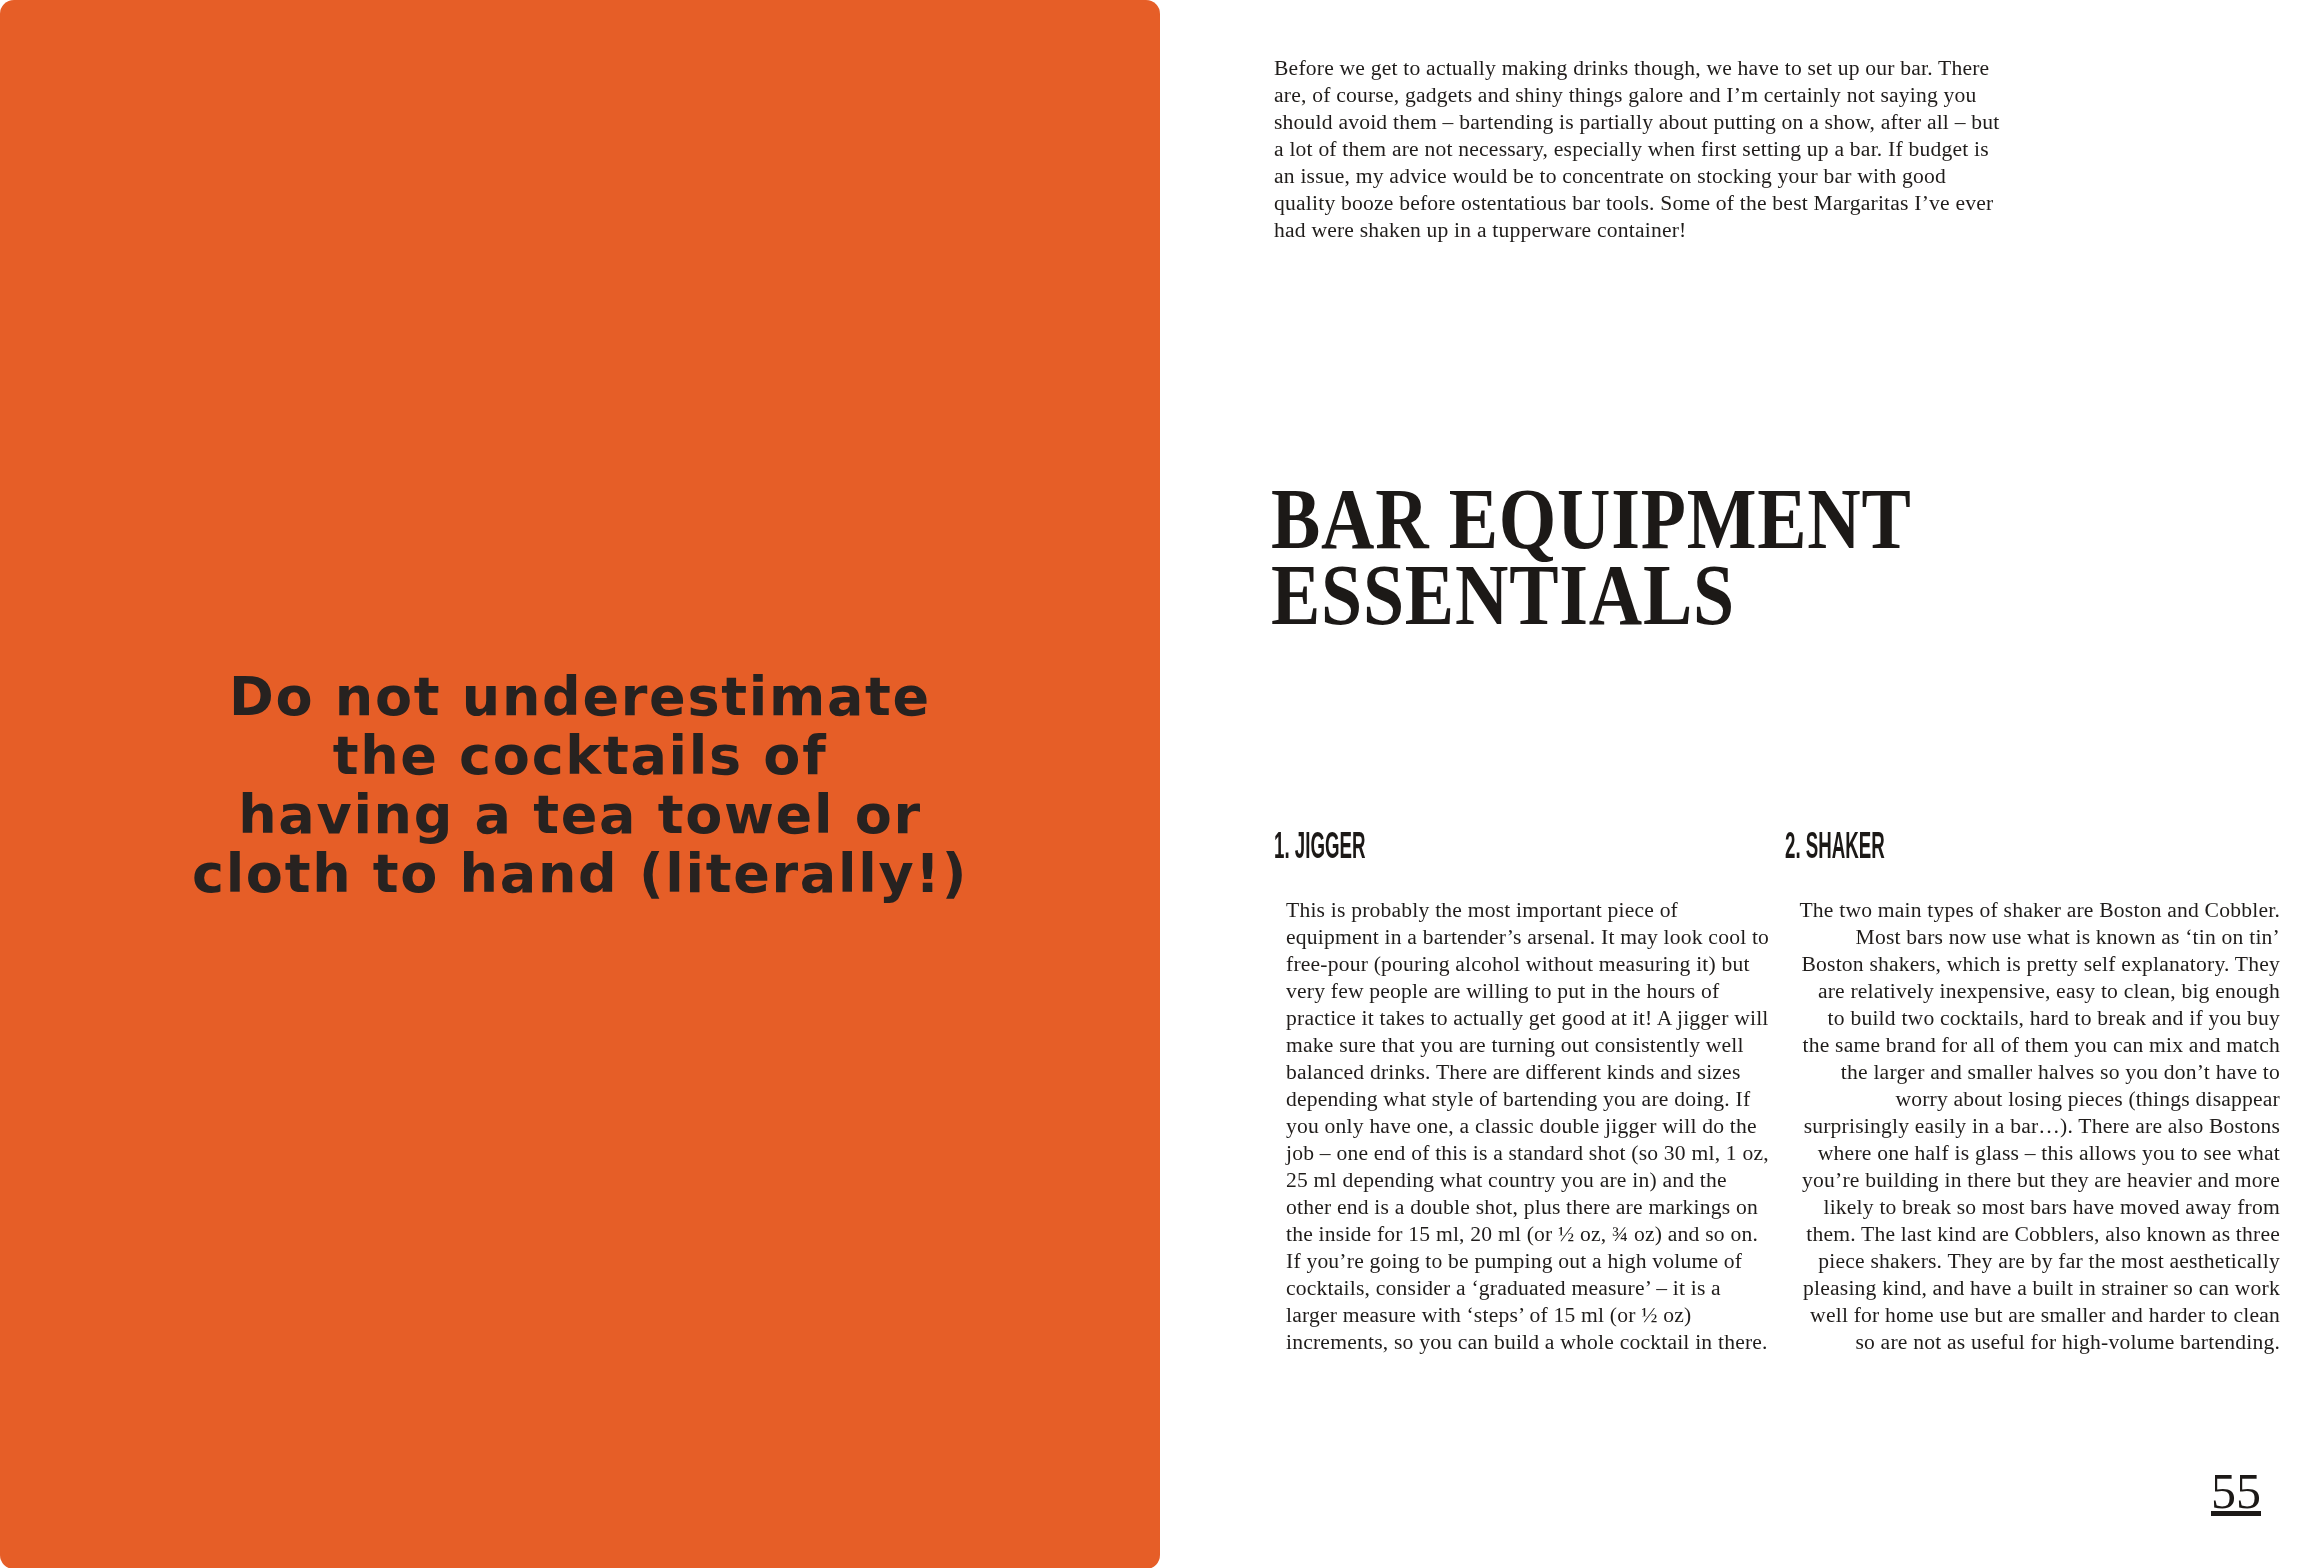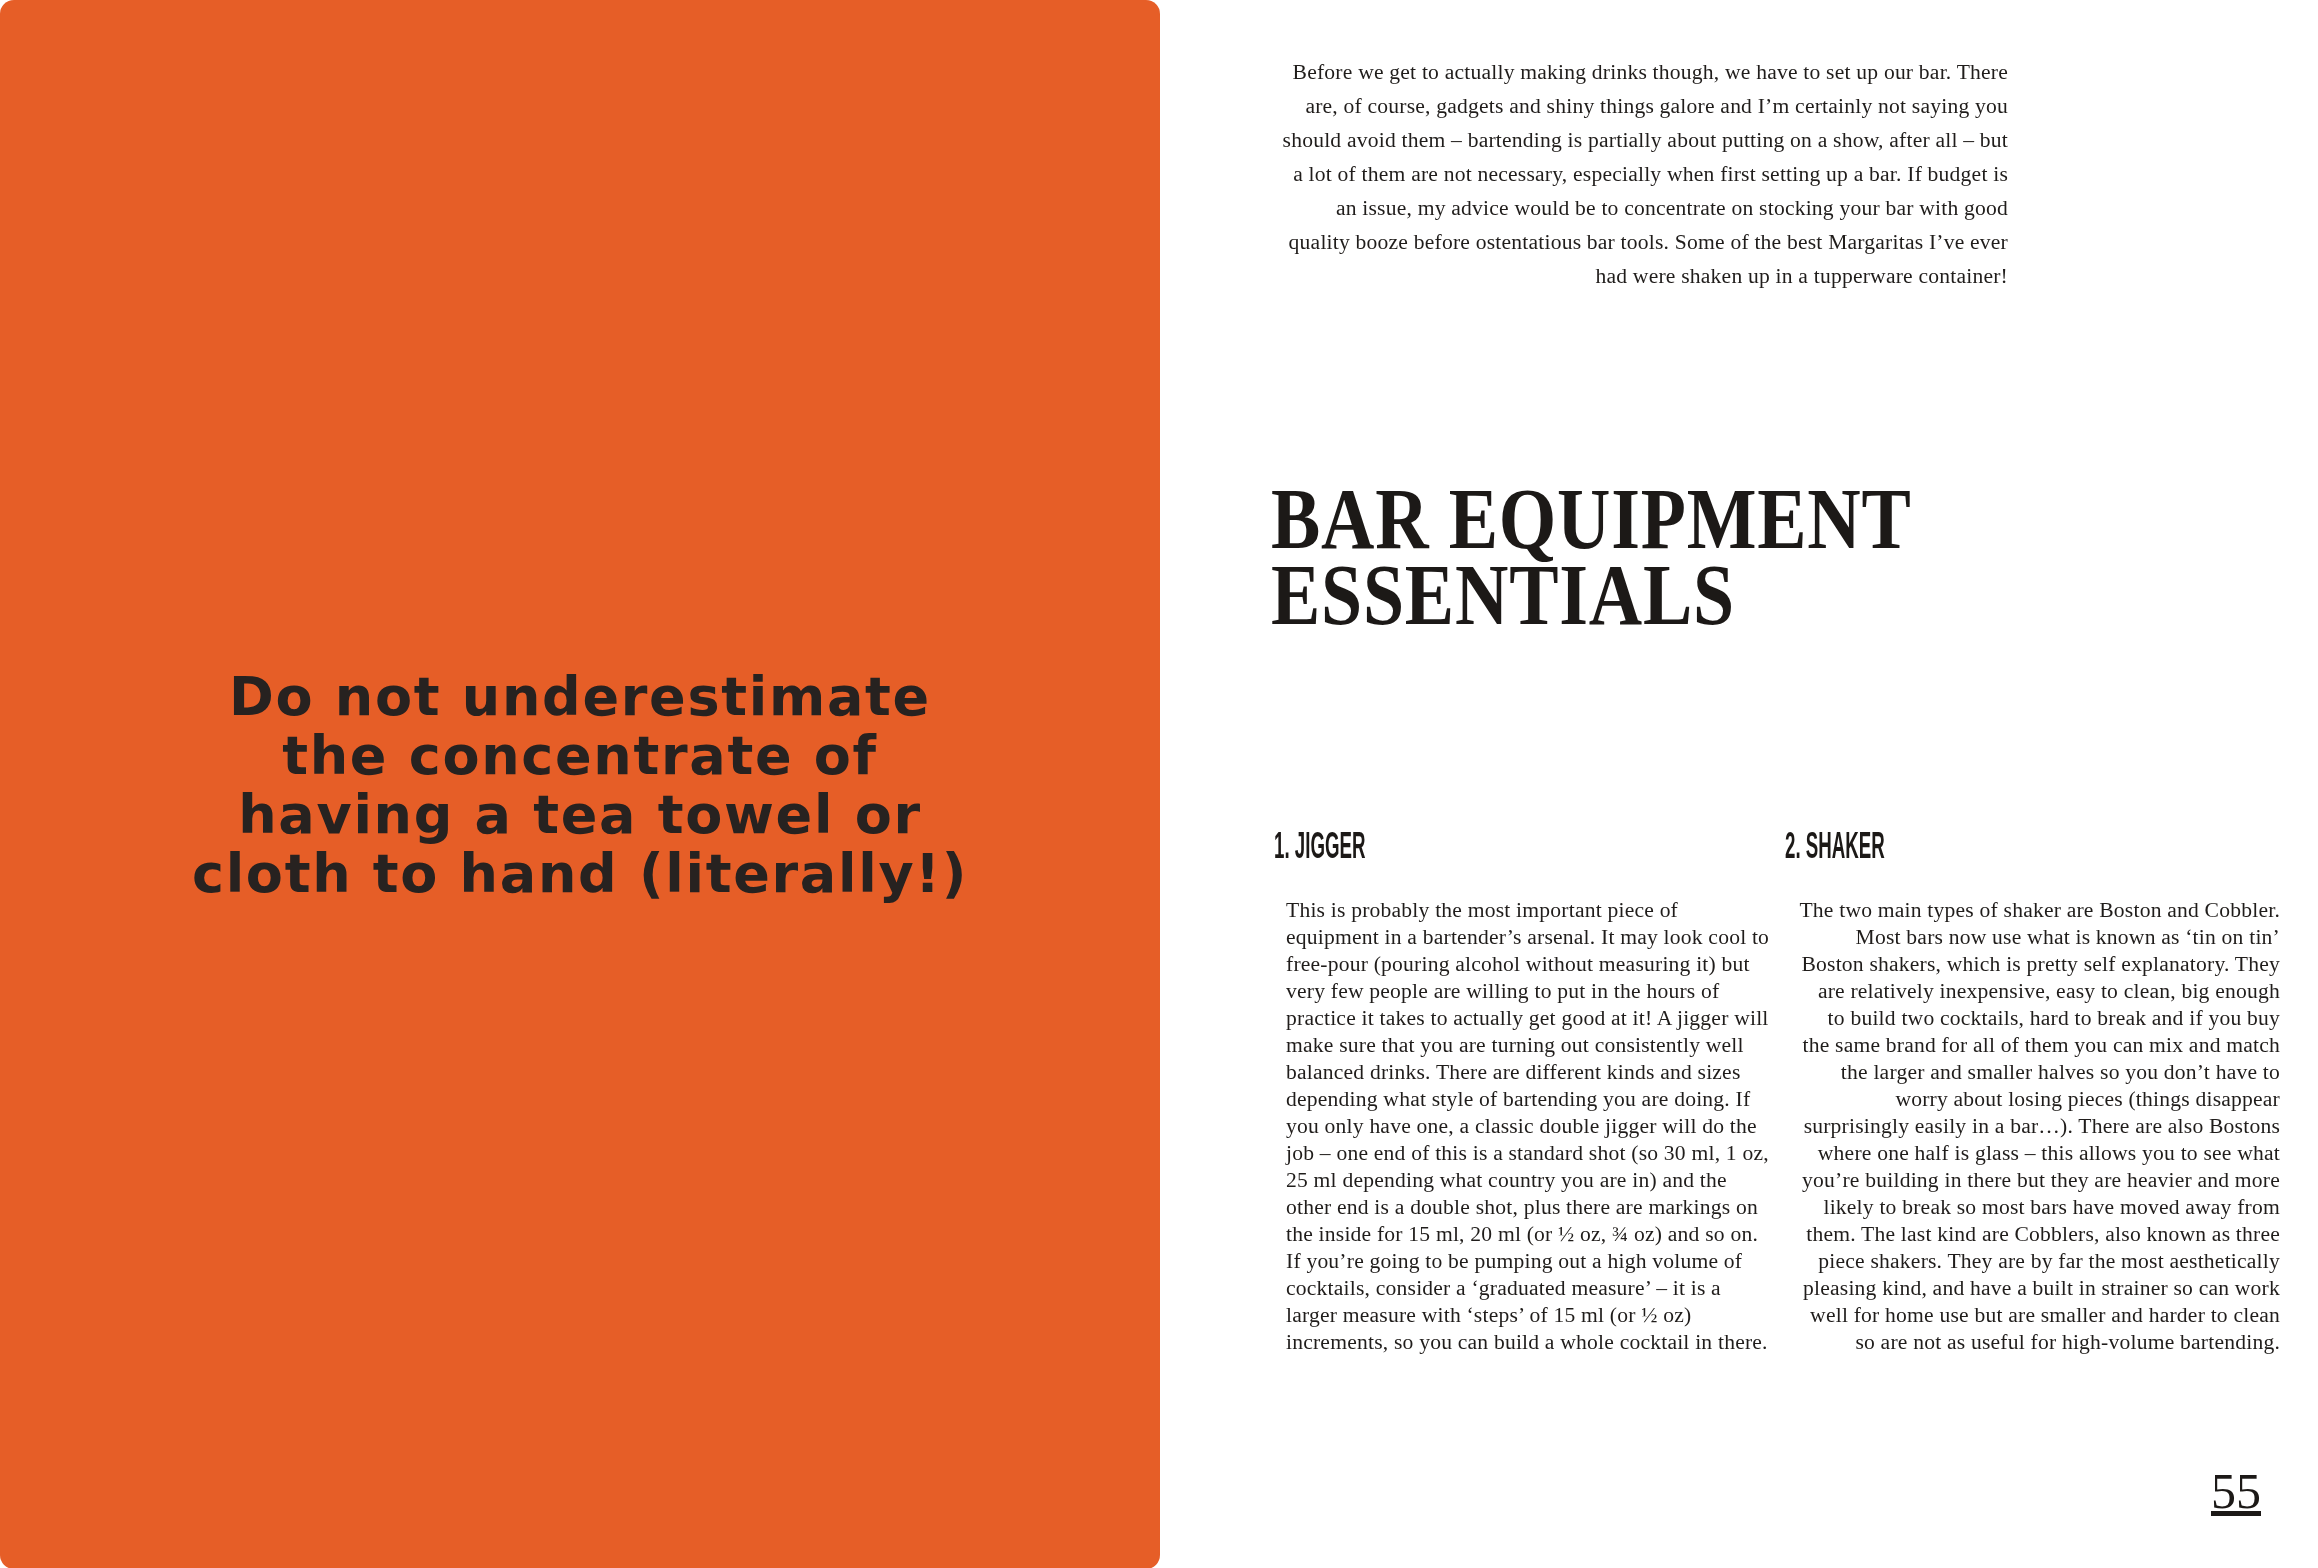--- a/index.html
+++ b/index.html
@@ -48,23 +48,22 @@
     height: 1569px;
     background: #ffffff;
     color: var(--ink, #201D1B);
   }
   .intro {
     position: absolute;
     left: 114px; top: 55px;
     width: 734px;
     margin: 0;
     font-size: 21.6px;
-    line-height: 34px;
+    line-height: 27px;
     letter-spacing: 0.2px;
-    text-align: right;
   }
   .title {
     position: absolute;
     left: 111px; top: 481px;
     margin: 0;
     font-family: "Liberation Serif", serif;
     font-weight: 700;
     font-size: 87px;
     line-height: 76px;
     letter-spacing: 0.9px;
@@ -113,21 +112,21 @@
   }
 </style>
 </head>
 <body>
 
 <div class="spread">
 
   <section class="page-left">
     <div class="quote">
       <div class="quote-line">Do not underestimate</div>
-      <div class="quote-line">the concentrate of</div>
+      <div class="quote-line">the cocktails of</div>
       <div class="quote-line">having a tea towel or</div>
       <div class="quote-line">cloth to hand (literally!)</div>
     </div>
   </section>
 
   <section class="page-right">
     <p class="intro">Before we get to actually making drinks though, we have to set up our bar. There are, of course, gadgets and shiny things galore and I’m certainly not saying you should avoid them – bartending is partially about putting on a show, after all – but a lot of them are not necessary, especially when first setting up a bar. If budget is an issue, my advice would be to concentrate on stocking your bar with good quality booze before ostentatious bar tools. Some of the best Margaritas I’ve ever had were shaken up in a tupperware container!</p>
 
     <h1 class="title">
       <span class="title-line">BAR EQUIPMENT</span>

